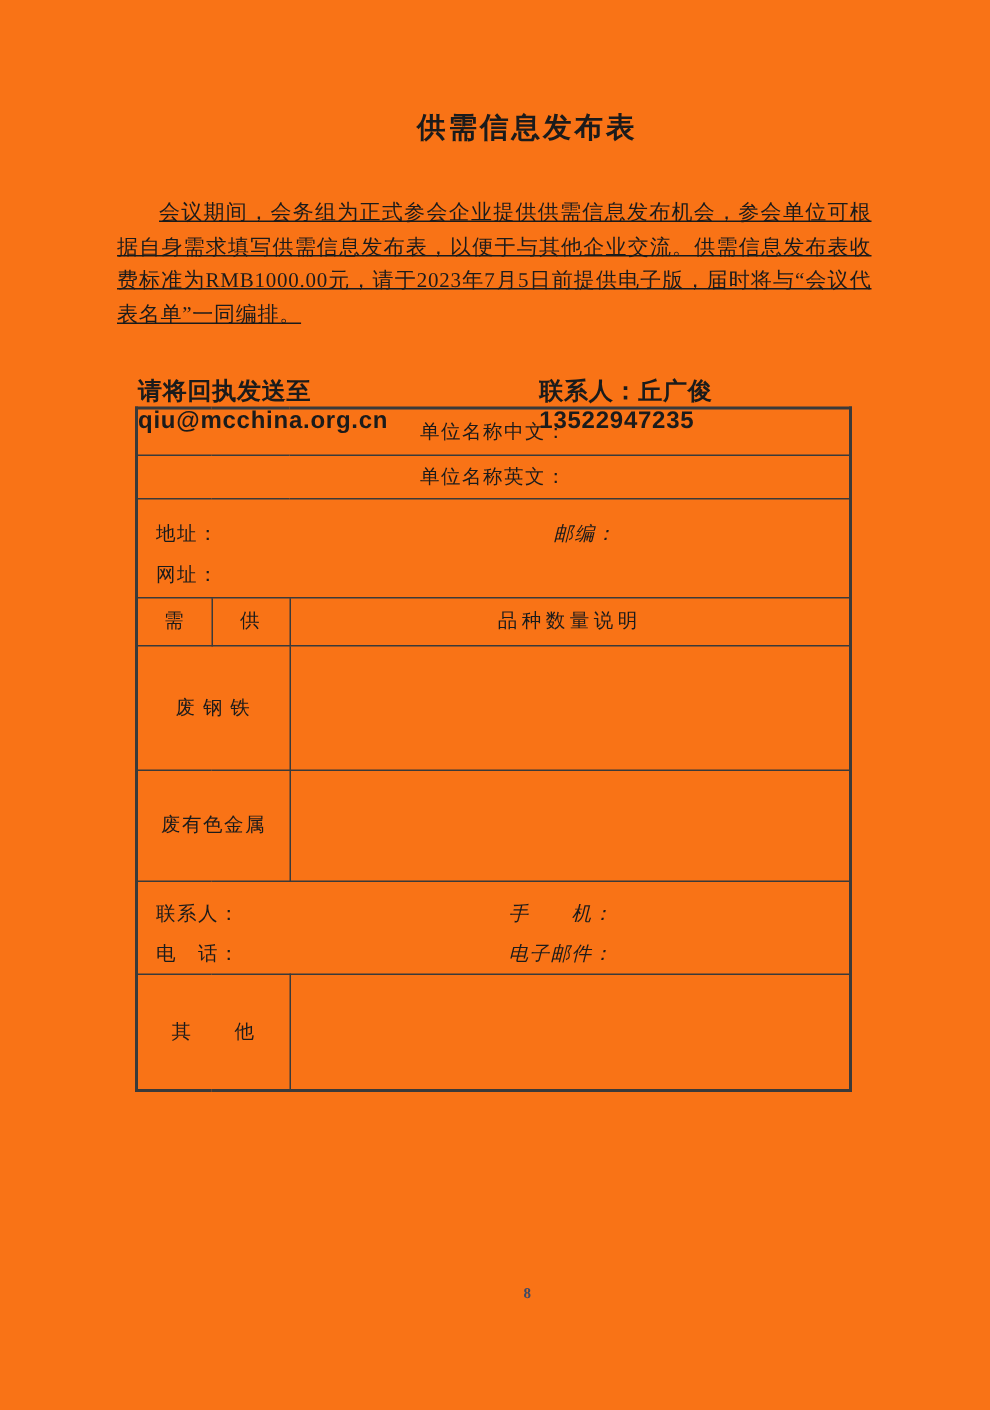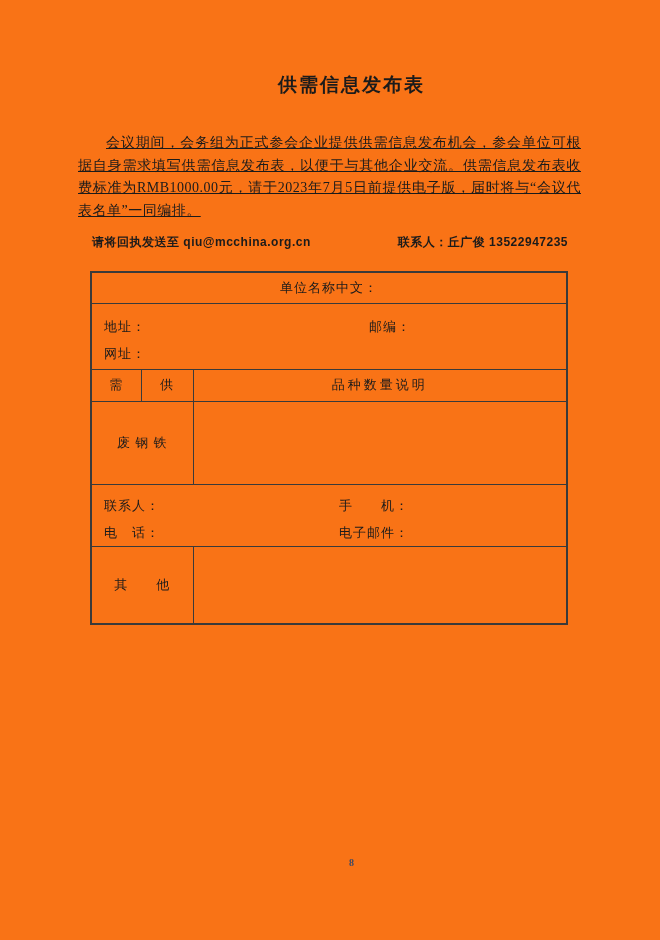--- a/index.html
+++ b/index.html
@@ -35,27 +35,27 @@
     width: 503px;
     font-size: 14px;
     line-height: 22.5px;
     text-align: justify;
     text-indent: 2em;
     letter-spacing: 0.5px;
     text-decoration: underline;
   }
   .return-line {
     position: absolute;
-    top: 234px;
+    top: 251px;
     left: 92px;
     width: 476px;
     display: flex;
     justify-content: space-between;
     font-family: "Liberation Sans", "DejaVu Sans", sans-serif;
-    font-size: 12px;
+    font-size: 16px;
     font-weight: bold;
     letter-spacing: 0.5px;
   }
   table.form {
     position: absolute;
     top: 271px;
     left: 90px;
     width: 478px;
     border-collapse: collapse;
     table-layout: fixed;
@@ -82,20 +82,21 @@
     display: block;
     position: relative;
     height: 27px;
     line-height: 27px;
     padding-left: 12px;
   }
   td.two-line .abs-right {
     position: absolute;
     left: 277px;
     top: 0;
+    font-style: italic;
   }
   td.two-line.contact-row .abs-right {
     left: 247px;
   }
   td.center {
     text-align: center;
   }
   .col-desc-header {
     letter-spacing: 3px;
   }
@@ -128,38 +129,45 @@
   <table class="form">
     <colgroup>
       <col style="width:50px">
       <col style="width:52px">
       <col>
     </colgroup>
     <tbody>
         <tr style="height:31px">
       <td colspan="3" class="label-left">单位名称中文：</td>
     </tr>
+    <tr style="height:29px">
+      <td colspan="3" class="label-left">单位名称英文：</td>
+    </tr>
     <tr style="height:66px">
       <td colspan="3" class="two-line">
         <span class="line pad-top">
           <span>地址：</span>
           <span class="abs-right pad-top">邮编：</span>
         </span>
         <span class="line">
           <span>网址：</span>
         </span>
       </td>
     </tr>
     <tr style="height:32px">
       <td class="center">需</td>
       <td class="center">供</td>
       <td class="center col-desc-header">品种数量说明</td>
     </tr>
     <tr style="height:83px">
       <td colspan="2" class="center">废 钢 铁</td>
+      <td></td>
+    </tr>
+    <tr style="height:74px">
+      <td colspan="2" class="center">废有色金属</td>
       <td></td>
     </tr>
     <tr style="height:62px">
       <td colspan="3" class="two-line contact-row">
         <span class="line pad-top">
           <span>联系人：</span>
           <span class="abs-right pad-top">手　　机：</span>
         </span>
         <span class="line">
           <span>电　话：</span>

